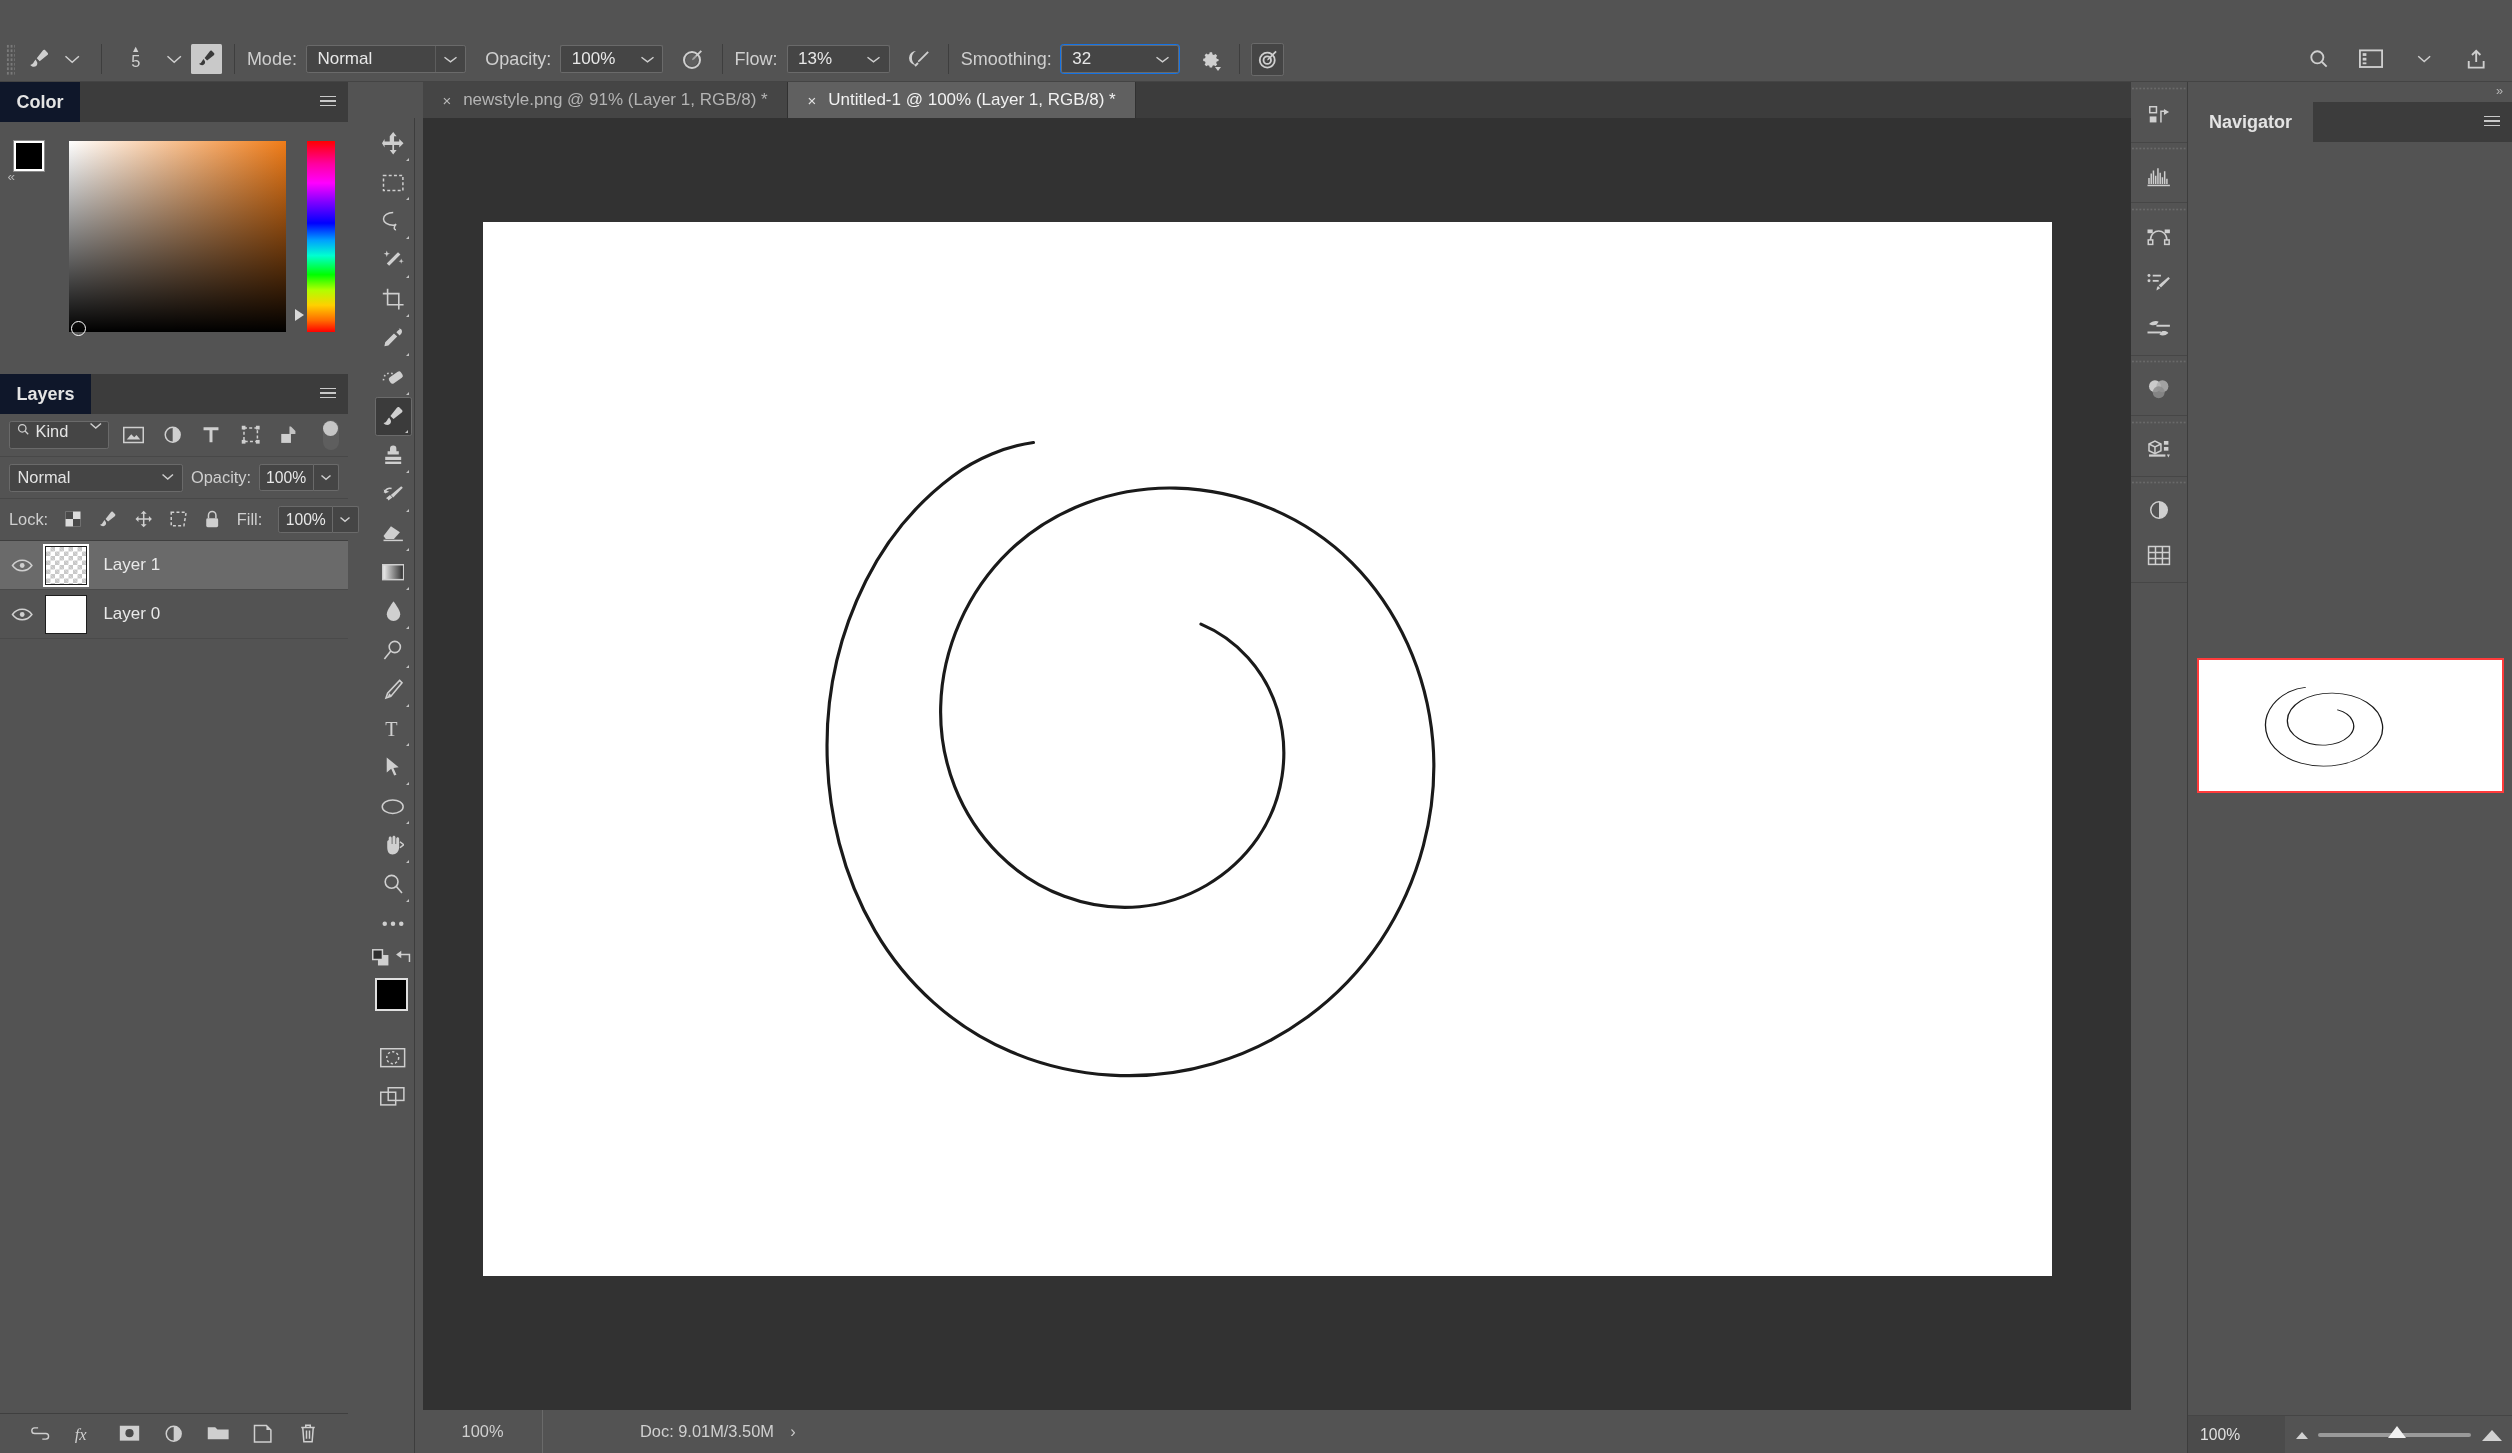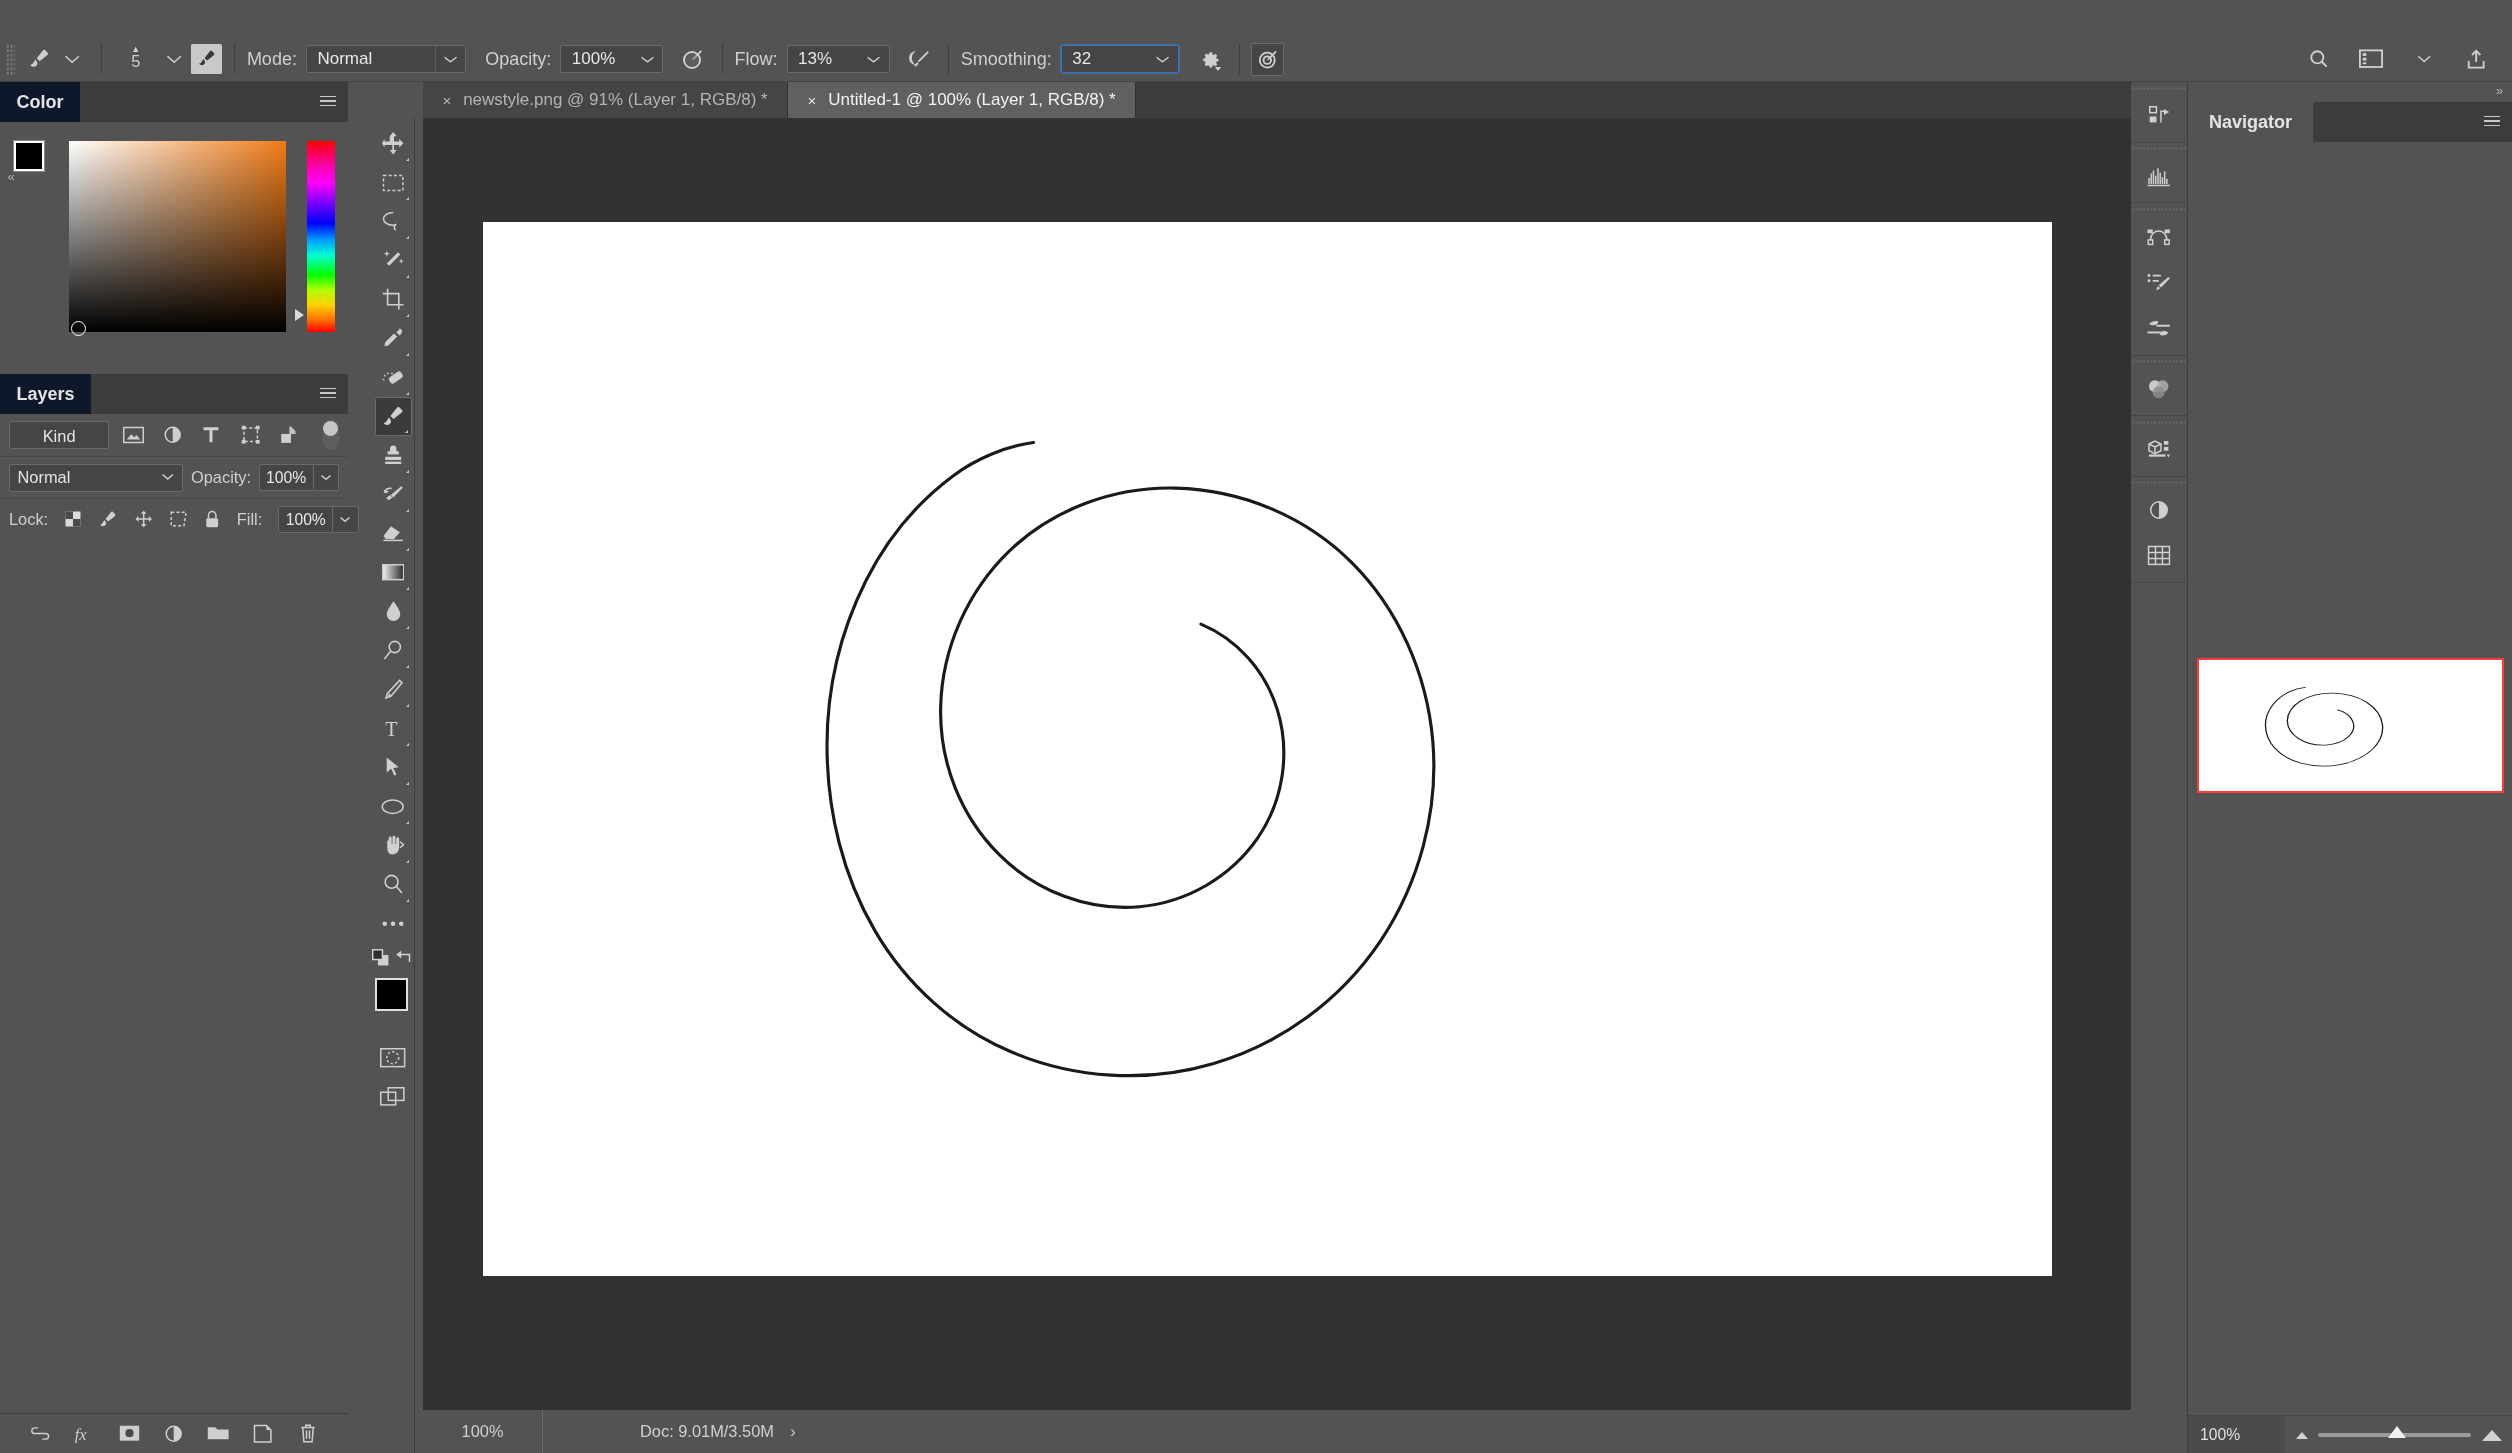--- a/index.html
+++ b/index.html
@@ -145,21 +145,21 @@
     border-left: 9.7px solid #d8d8d8;
   }
 
   
   .layers { position: absolute; left: 0; top: 292px; width: 348px; bottom: 0; background: #535353; }
   .filter-row {
     height: 42px; display: flex; align-items: center; gap: 0; padding: 0 9px; background: #535353;
   }
   .kind-combo {
     width: 131px; height: 28px; background: #454545; border: 0.7px solid #6a6a6a; border-radius: 2.2px;
-    display: flex; align-items: center; color: #e4e4e4; font-size: 16.4px; padding: 0 6px; gap: 4.5px; flex-direction: column;
+    display: flex; align-items: flex-start; color: #e4e4e4; font-size: 16.4px; padding: 0 6px; gap: 4.5px;
   }
   .filter-icons { display: flex; align-items: center; gap: 16.4px; margin-left: 13.5px; }
   .fi { width: 22.4px; height: 22.4px; display:flex; align-items:center; justify-content:center; }
   .toggle-pill {
     width: 16.4px; height: 30px; border-radius: 8.2px; background: #5e5e5e; position: relative; margin-left: 6px;
   }
   .toggle-pill::after {
     content:""; position:absolute; left:0.7px; top:0.7px; width:15px; height:15px; border-radius:50%; background:#c6c6c6;
   }
   .blend-row {
@@ -585,20 +585,42 @@
         <div style="display:flex">
           <div class="mini-field">100%</div>
           <div class="mini-caret">
             <svg width="12" height="7.5" viewBox="0 0 16 10">
                 <path class="icon-stroke" d="M2 2l6 5 6-5"></path>
               </svg>
           </div>
         </div>
       </div>
 
+      <div class="layer-list">
+        <div class="layer-row selected">
+          <span class="eye-cell">
+            <svg width="22.4" height="15" viewBox="0 0 30 20">
+                <path class="icon-stroke" stroke-width="1.8" d="M2 10s5-7 13-7 13 7 13 7-5 7-13 7S2 10 2 10z"></path>
+                <circle cx="15" cy="10" r="3.2" class="icon"></circle>
+              </svg>
+          </span>
+          <span class="thumb checker"></span>
+          <span class="layer-name">Layer 1</span>
+        </div>
+        <div class="layer-row">
+          <span class="eye-cell">
+            <svg width="22.4" height="15" viewBox="0 0 30 20">
+                <path class="icon-stroke" stroke-width="1.8" d="M2 10s5-7 13-7 13 7 13 7-5 7-13 7S2 10 2 10z"></path>
+                <circle cx="15" cy="10" r="3.2" class="icon"></circle>
+              </svg>
+          </span>
+          <span class="thumb white"></span>
+          <span class="layer-name">Layer 0</span>
+        </div>
+      </div>
 
       <div class="layers-footer">
         <span class="fi">
           <svg width="24" height="15" viewBox="0 0 32 20">
               <path class="icon-stroke" stroke-width="2" d="M13 10H8a4 4 0 010-8h5M19 10h5a4 4 0 010 8h-5M11 10h10"></path>
             </svg>
         </span>
         <span class="fi">
           <svg width="22.4" height="19.4" viewBox="0 0 30 26">
               <text x="1" y="21" class="icon" font-size="22" font-style="italic" font-family="Liberation Serif, serif">fx</text>

